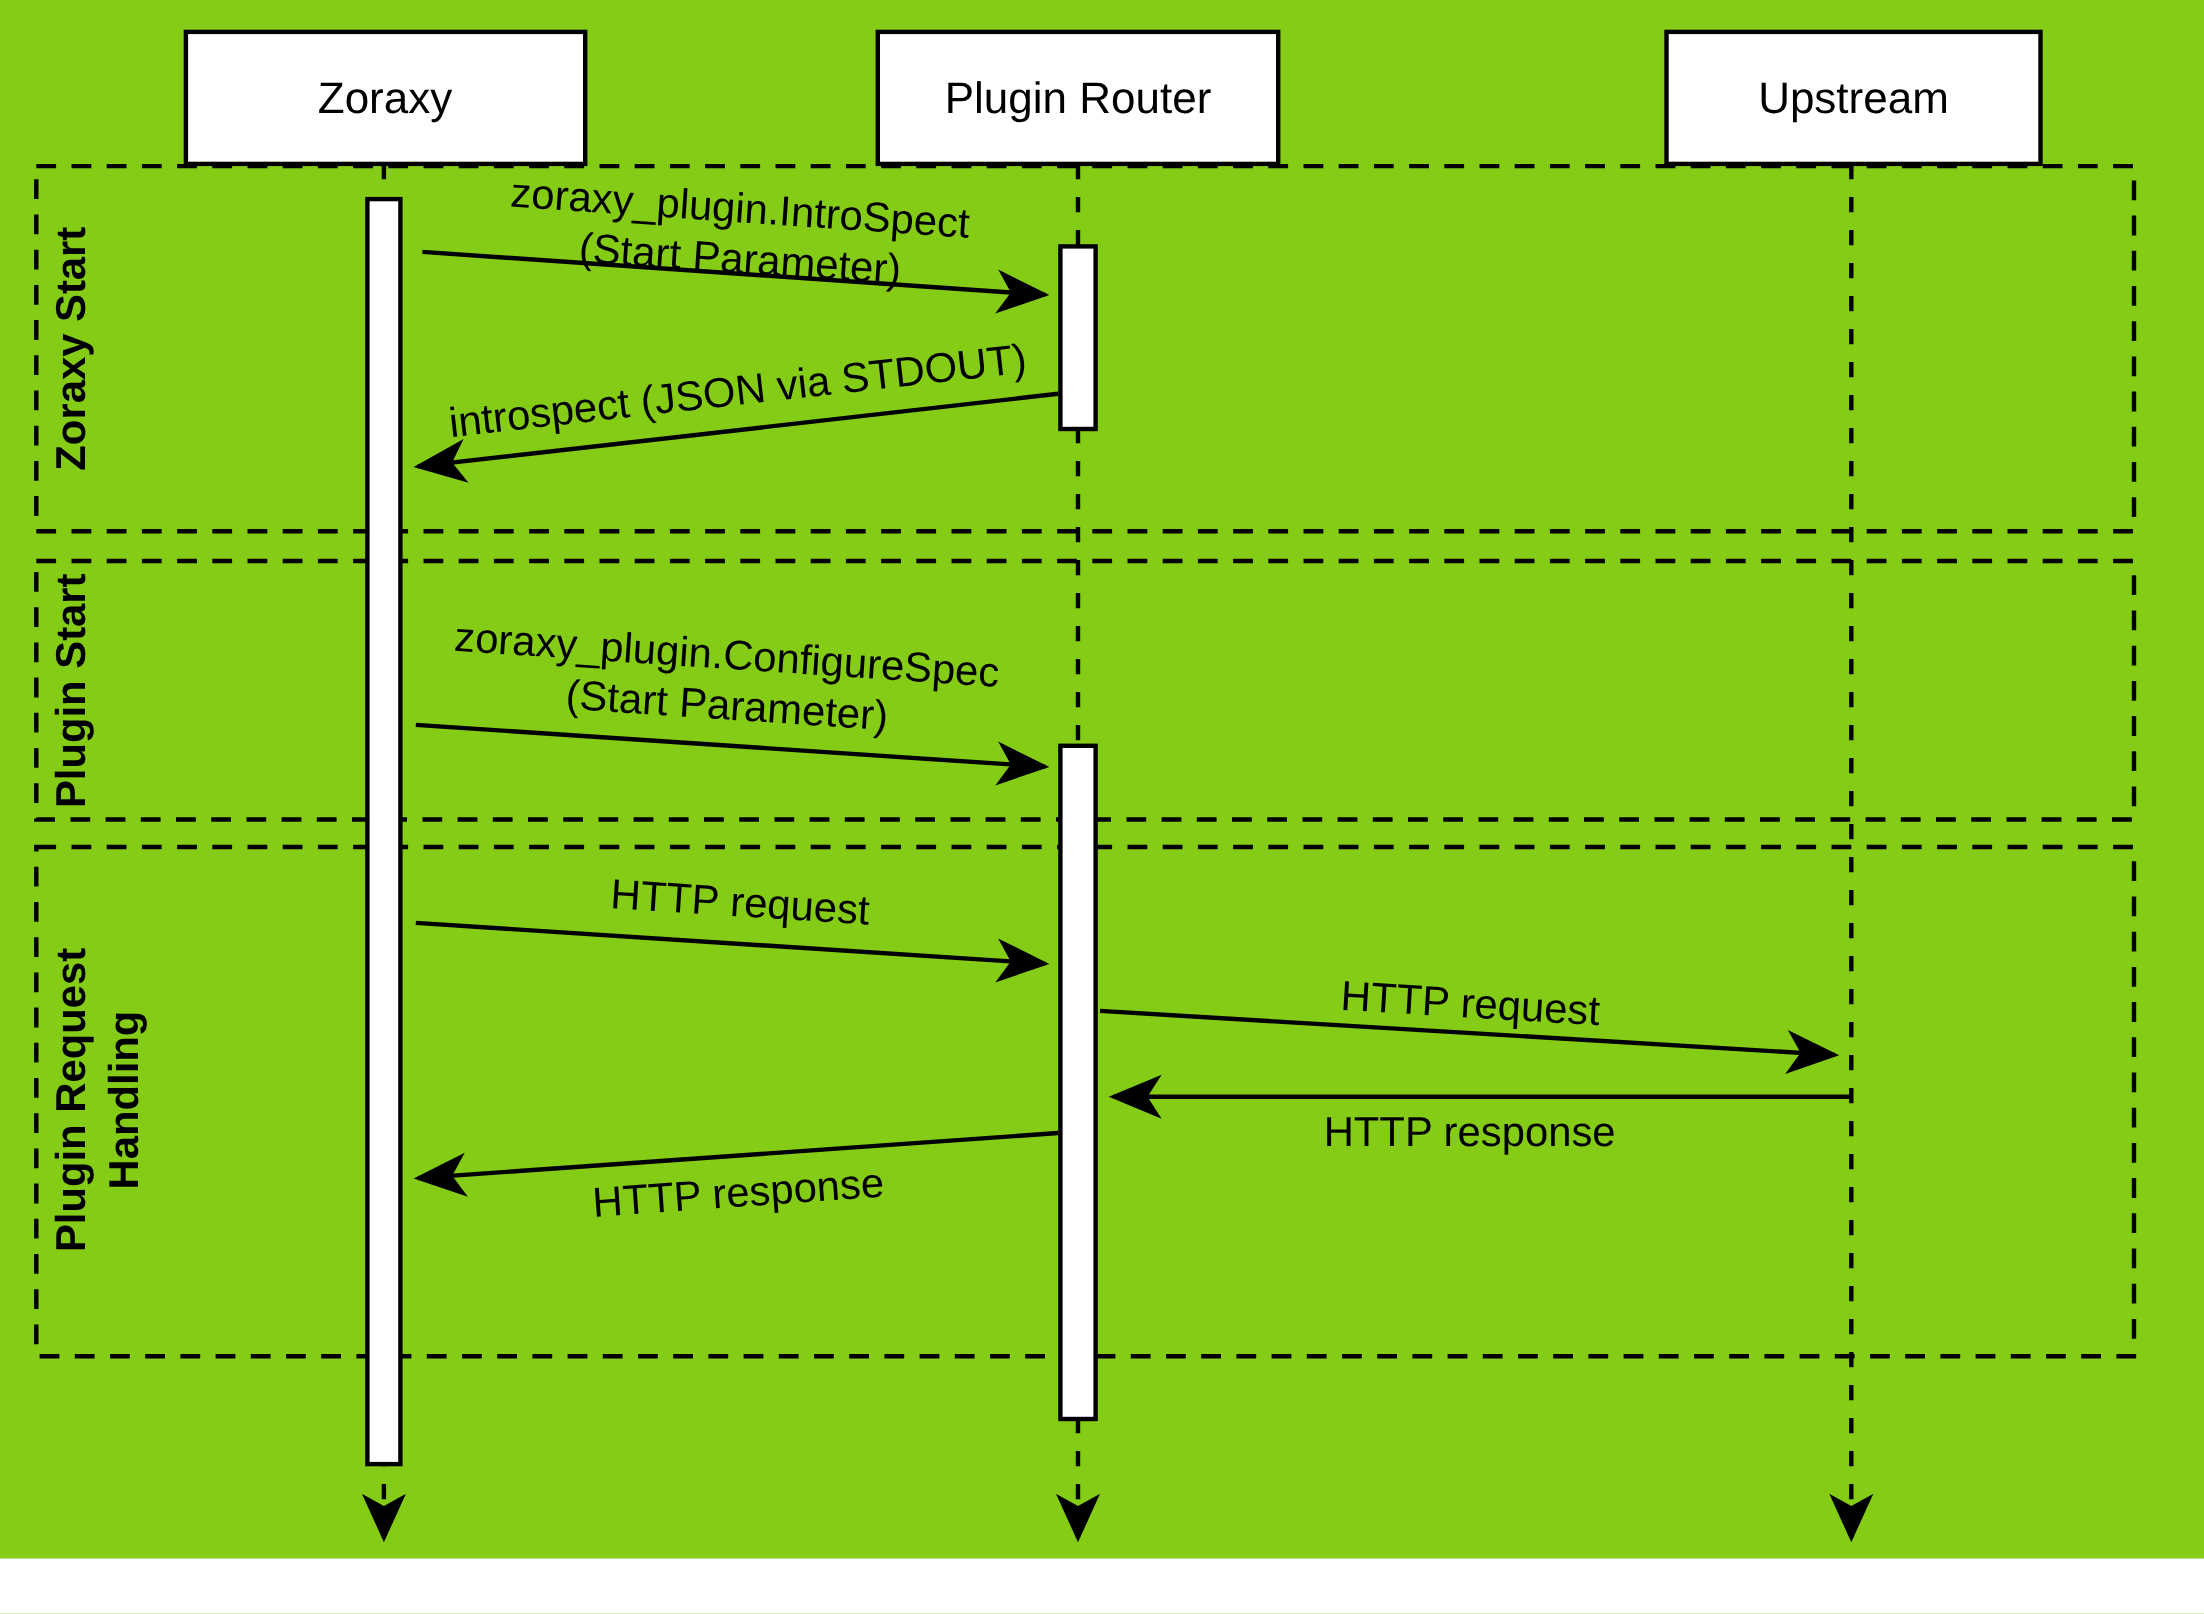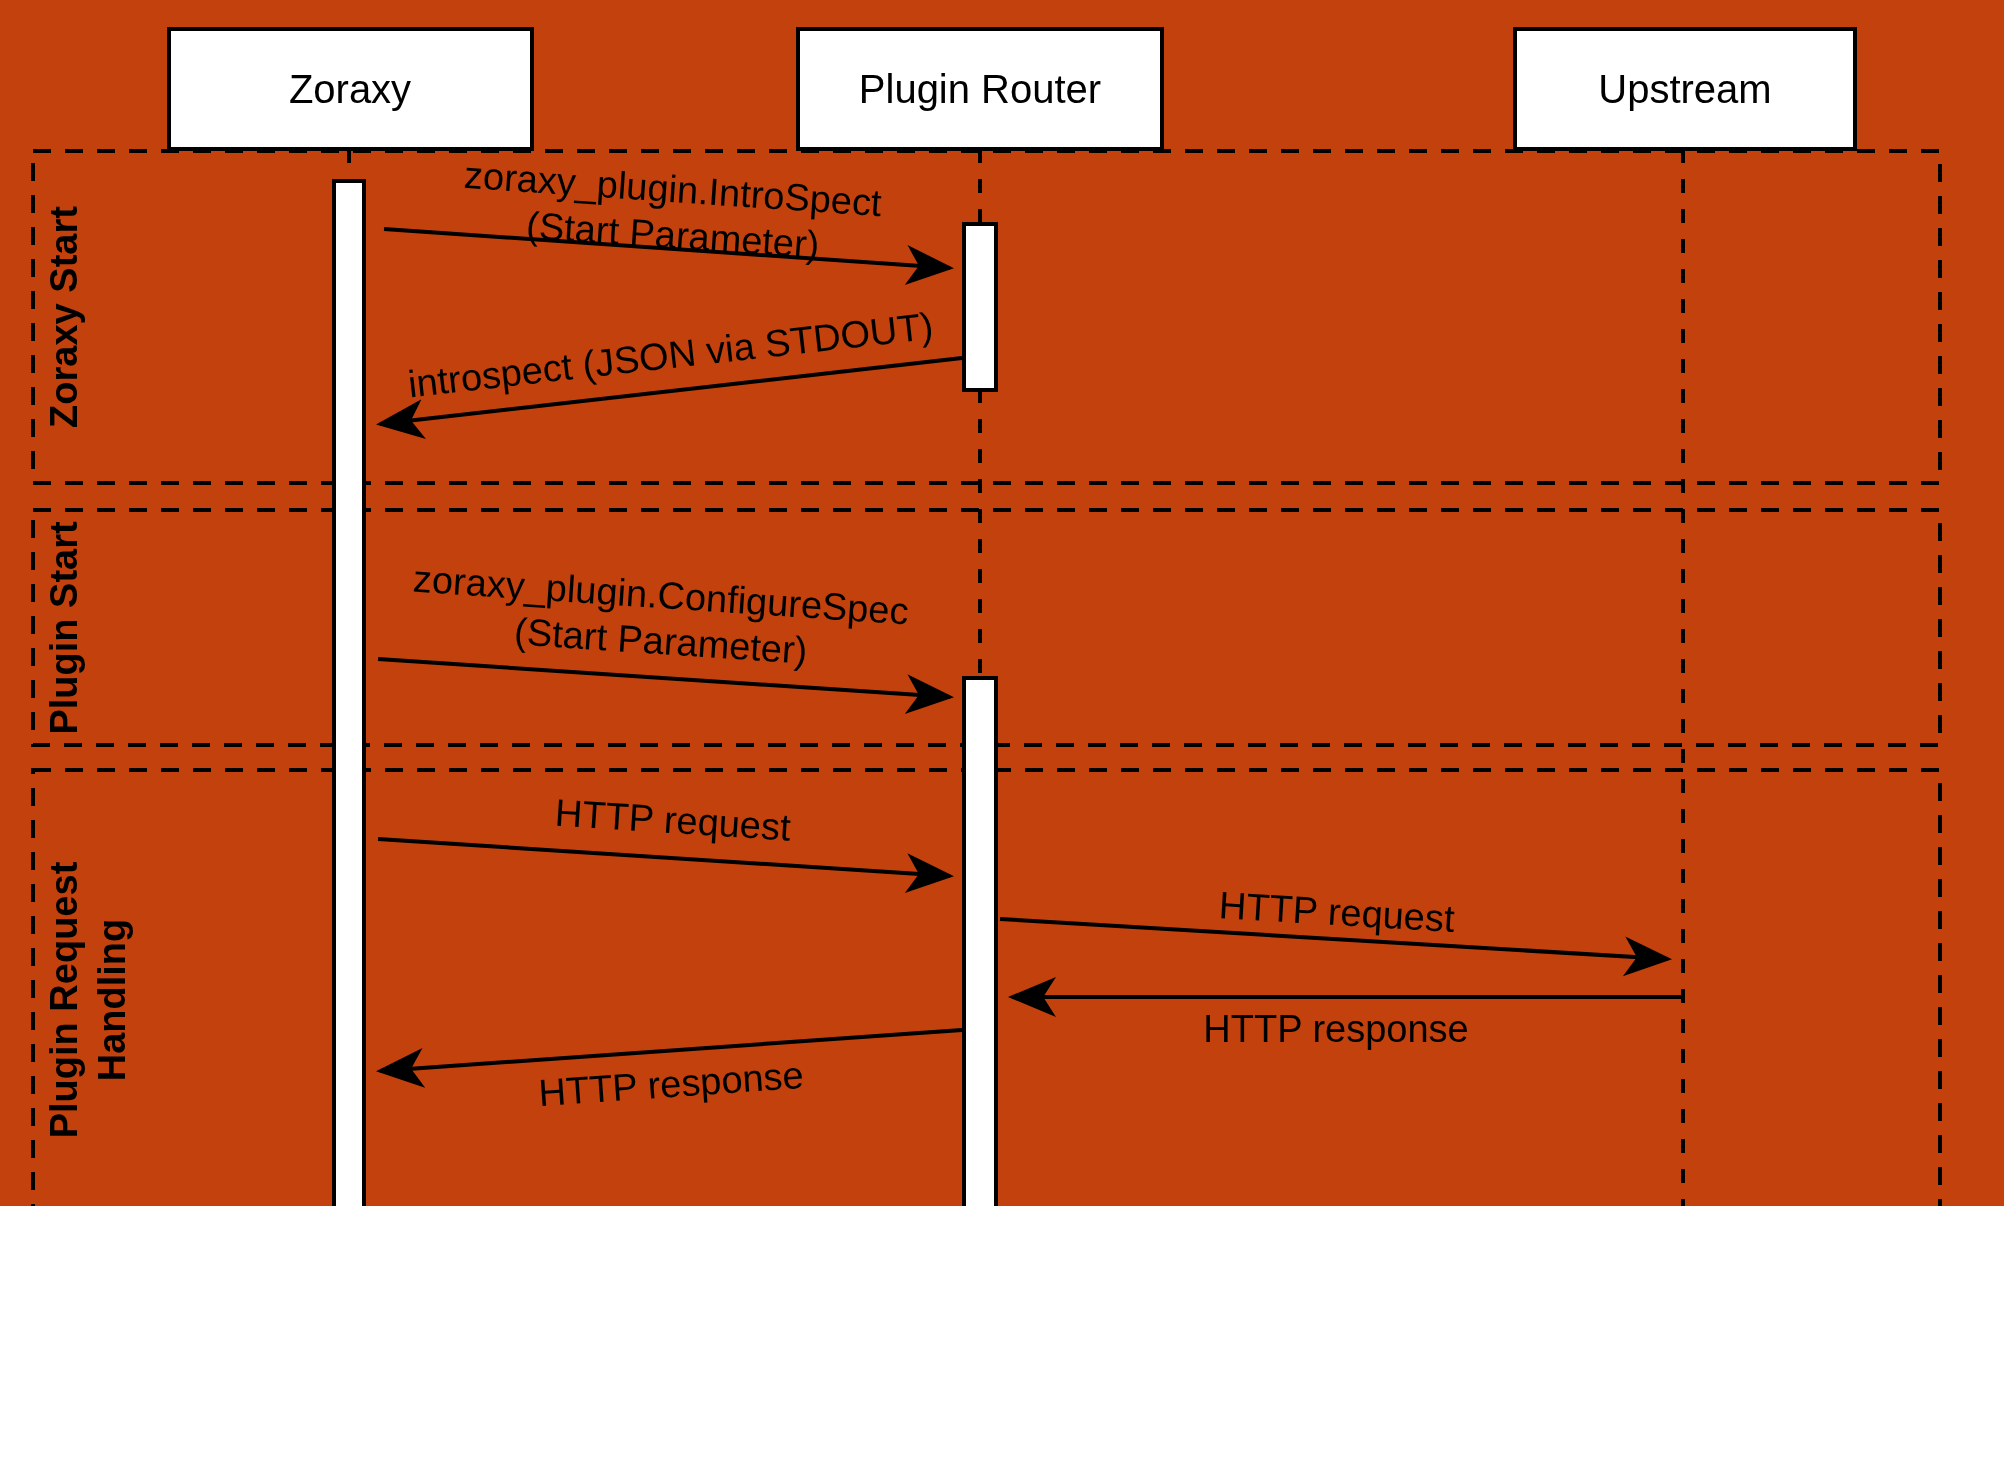--- a/index.html
+++ b/index.html
@@ -6,22 +6,22 @@
     margin: 0;
     padding: 0;
     background: #ffffff;
   }
   body {
     font-family: "Liberation Sans", sans-serif;
   }
   #canvas {
     position: relative;
     width: 2004px;
-    height: 1206px;
-    background: #c2410c;
+    height: 1417px;
+    background: #84cc16;
     overflow: hidden;
   }
   #canvas svg {
     position: absolute;
     top: 0;
     left: 0;
     width: 2004px;
     height: 1467px;
   }
   .lifeline-title {

